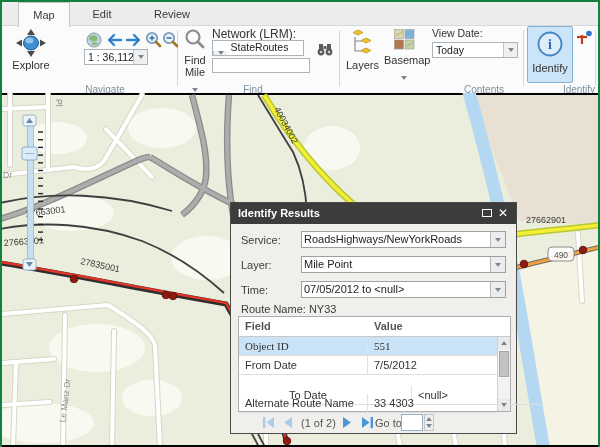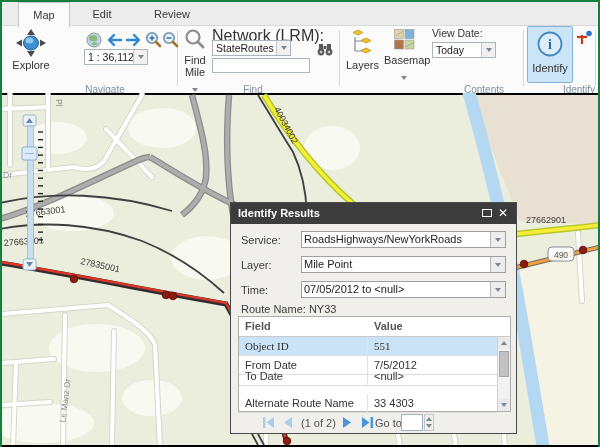--- a/index.html
+++ b/index.html
@@ -125,22 +125,22 @@
         <span>
           <svg width="22" height="22" viewBox="0 0 22 22">
             <circle cx="9" cy="9" r="6.5" fill="none" stroke="#8d8d8d" stroke-width="2.2"></circle>
             <path d="M14,14 L19,19" stroke="#8d8d8d" stroke-width="2.8" stroke-linecap="round"></path>
           </svg>
         </span>
         <div class="rbtn-label">Find</div>
         <div class="rbtn-label">Mile</div>
         <div style="display:inline-block;margin-top:2px;" class="tri-down"></div>
       </div>
-      <div style="position:absolute;left:210px;top:1px;font-size:16px;color:#333;">Network (LRM):</div>
-      <div class="combo" style="left:210px;top:14px;width:79px;height:16px;">
+      <div style="position:absolute;left:210px;top:1px;font-size:12px;color:#333;">Network (LRM):</div>
+      <div class="combo" style="left:210px;top:14px;width:92px;height:16px;flex-direction:column;">
         <span class="cb-text">StateRoutes</span>
         <span class="cb-btn">
             <span class="tri-down"></span>
           </span>
       </div>
       <span style="position:absolute;left:314px;top:15px;">
         <svg width="18" height="16" viewBox="0 0 18 16">
           <path d="M3,3 h4 v6 h-4 z M11,3 h4 v6 h-4 z M7.5,5 h3 v3 h-3 z" fill="#5a5a5a"></path>
           <circle cx="5" cy="11" r="3.4" fill="#5a5a5a"></circle>
           <circle cx="13" cy="11" r="3.4" fill="#5a5a5a"></circle>
@@ -170,21 +170,21 @@
           <svg width="24" height="26" viewBox="0 0 24 26">
             <path d="M5,8 V22 M5,12 H12 M5,22 H12" fill="none" stroke="#8a8a8a" stroke-width="1.2"></path>
             <path d="M4,1 L9,3.5 L4,6 L-1,3.5 Z" transform="translate(4,0)" fill="#edc32c" stroke="#b8951d" stroke-width="0.8"></path>
             <path d="M16,9 L21,11.5 L16,14 L11,11.5 Z" fill="#edc32c" stroke="#b8951d" stroke-width="0.8"></path>
             <path d="M16,19 L21,21.5 L16,24 L11,21.5 Z" fill="#edc32c" stroke="#b8951d" stroke-width="0.8"></path>
           </svg>
         </span>
         <div class="rbtn-label">Layers</div>
       </div>
       <div style="position:absolute;left:430px;top:1px;font-size:10.5px;color:#333;">View Date:</div>
-      <div class="combo" style="left:430px;top:16px;width:64px;height:16px;">
+      <div class="combo" style="left:430px;top:16px;width:86px;height:16px;">
         <span class="cb-text">Today</span>
         <span class="cb-btn">
             <span class="tri-down"></span>
           </span>
       </div>
       <div class="grp-label" style="left:449px;width:66px;">Contents</div>
 
       <div style="position:absolute;left:525px;top:0px;width:46px;height:57px;background:#cce4f7;border:1px solid #84b3da;border-radius:2px;text-align:center;">
         <span>
           <svg width="28" height="28" viewBox="0 0 28 28" style="margin-top:3px;">
@@ -399,21 +399,21 @@
       <div class="trow sel" style="top:20px;font-family:Liberation Serif, serif;">
         <span class="colline"></span>
         <span class="tc1">Object ID</span>
         <span class="tc2">551</span>
       </div>
       <div class="trow" style="top:39px;">
         <span class="colline"></span>
         <span class="tc1">From Date</span>
         <span class="tc2">7/5/2012</span>
       </div>
-      <div class="trow" style="top:50px;">
+      <div class="trow" style="top:69px;margin-left:44px;">
         <span class="colline"></span>
         <span class="tc1">To Date</span>
         <span class="tc2">&lt;null&gt;</span>
       </div>
       <div class="trow" style="top:77px;">
         <span class="colline"></span>
         <span class="tc1">Alternate Route Name</span>
         <span class="tc2">33 4303</span>
       </div>
       <div id="sbar">

